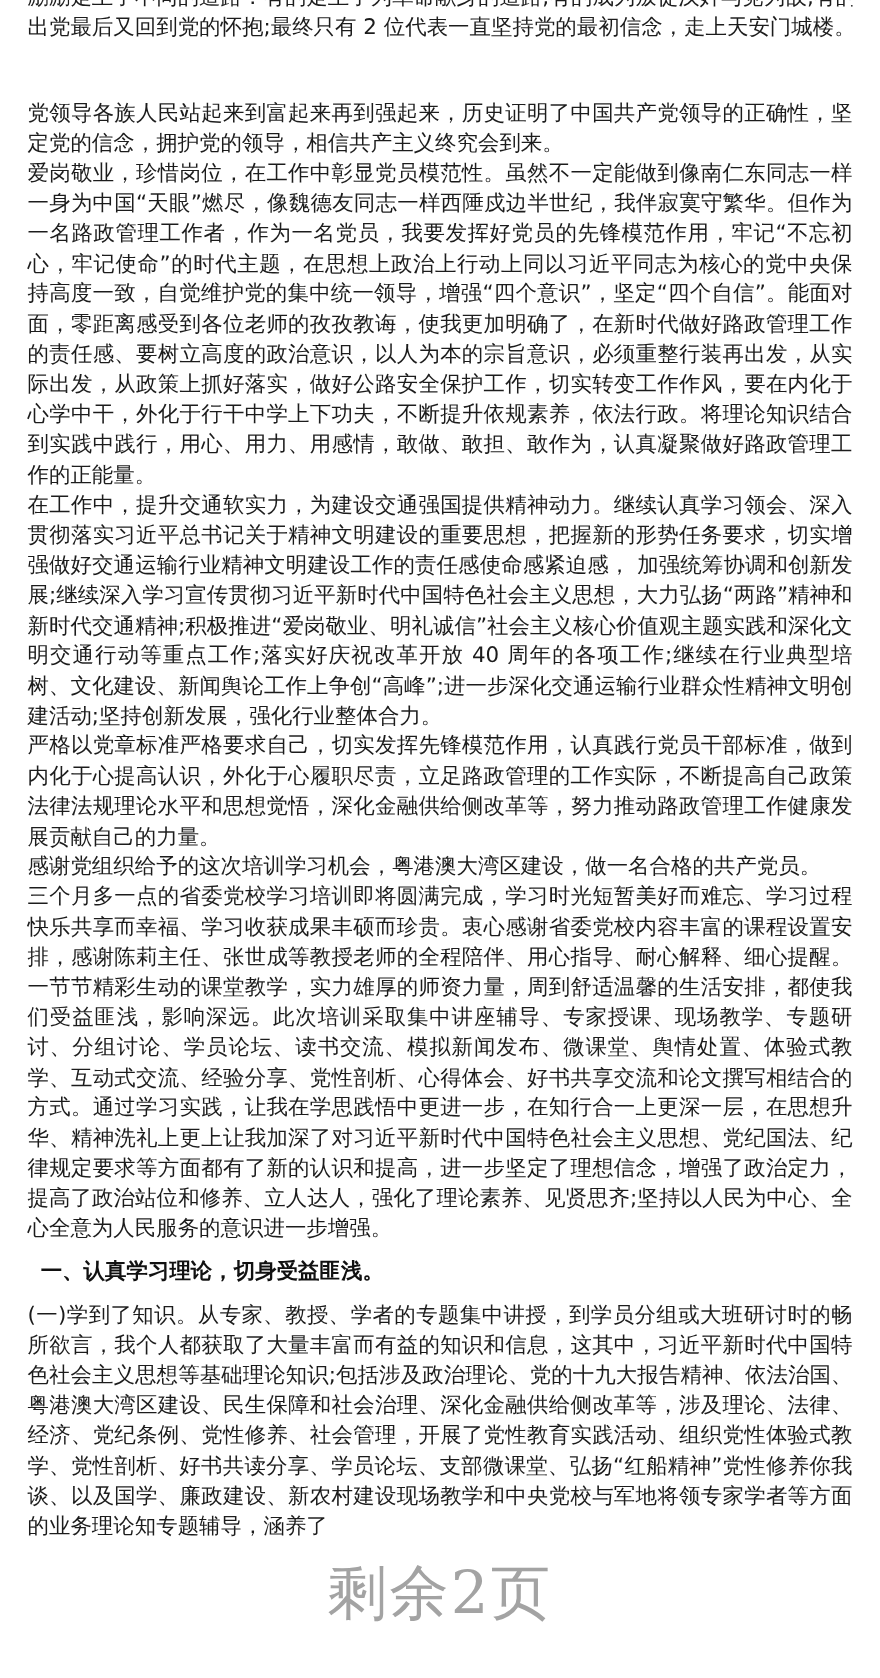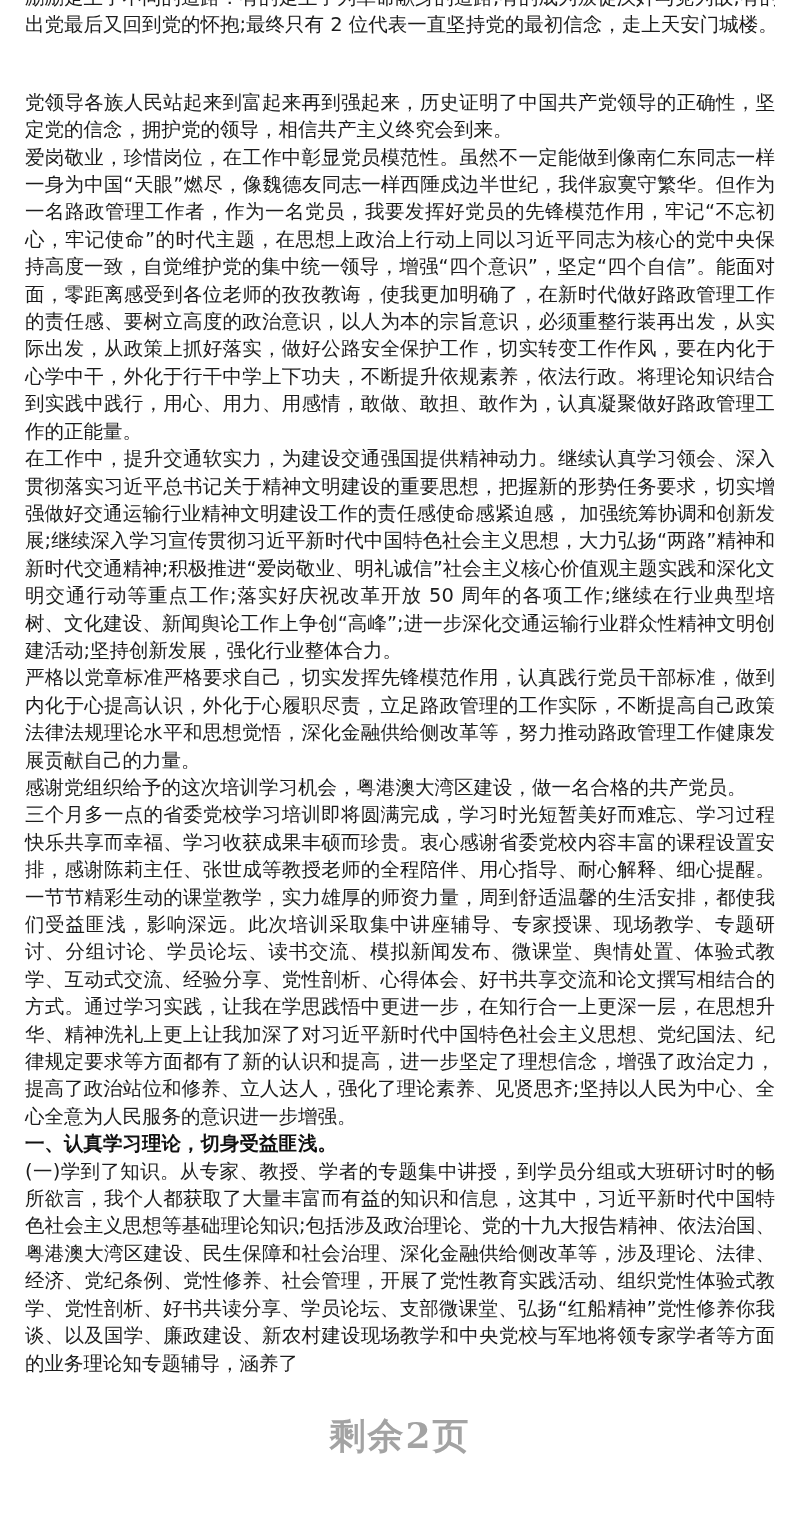--- a/index.html
+++ b/index.html
@@ -35,59 +35,59 @@
     overflow: hidden;
   }
   .para.single-line {
     white-space: nowrap;
     overflow: hidden;
   }
   .page-gap {
     height: 50px;
   }
   .section-heading {
-    margin: 0;
+    margin: 12px;
     font-size: 19.5px;
     line-height: 27.4px;
     font-weight: 700;
     color: #111111;
   }
   .preview-footer {
     position: absolute;
     top: 1412px;
     left: 0;
     right: 0;
     display: flex;
     justify-content: center;
     align-items: baseline;
     gap: 59px;
     font-family: "DejaVu Serif", "Liberation Serif", serif;
-    font-weight: 700;
-    font-size: 36px;
+    font-weight: 400;
+    font-size: 54px;
     letter-spacing: 2px;
     color: #a3a3a3;
   }
 </style>
 </head>
 <body>
 
 <div class="page">
   <div class="text-col">
 
     <p class="para clipped-first">励励走上了不同的道路：有的走上了为革命献身的道路;有的成为叛徒汉奸与党为敌;有的脱离</p>
 
     <p class="para single-line">出党最后又回到党的怀抱;最终只有 2 位代表一直坚持党的最初信念，走上天安门城楼。从</p>
 
     <div class="page-gap"></div>
 
     <p class="para">党领导各族人民站起来到富起来再到强起来，历史证明了中国共产党领导的正确性，坚定党的信念，拥护党的领导，相信共产主义终究会到来。</p>
 
     <p class="para">爱岗敬业，珍惜岗位，在工作中彰显党员模范性。虽然不一定能做到像南仁东同志一样一身为中国“天眼”燃尽，像魏德友同志一样西陲戍边半世纪，我伴寂寞守繁华。但作为一名路政管理工作者，作为一名党员，我要发挥好党员的先锋模范作用，牢记“不忘初心，牢记使命”的时代主题，在思想上政治上行动上同以习近平同志为核心的党中央保持高度一致，自觉维护党的集中统一领导，增强“四个意识”，坚定“四个自信”。能面对面，零距离感受到各位老师的孜孜教诲，使我更加明确了，在新时代做好路政管理工作的责任感、要树立高度的政治意识，以人为本的宗旨意识，必须重整行装再出发，从实际出发，从政策上抓好落实，做好公路安全保护工作，切实转变工作作风，要在内化于心学中干，外化于行干中学上下功夫，不断提升依规素养，依法行政。将理论知识结合到实践中践行，用心、用力、用感情，敢做、敢担、敢作为，认真凝聚做好路政管理工作的正能量。</p>
 
-    <p class="para">在工作中，提升交通软实力，为建设交通强国提供精神动力。继续认真学习领会、深入贯彻落实习近平总书记关于精神文明建设的重要思想，把握新的形势任务要求，切实增强做好交通运输行业精神文明建设工作的责任感使命感紧迫感， 加强统筹协调和创新发展;继续深入学习宣传贯彻习近平新时代中国特色社会主义思想，大力弘扬“两路”精神和新时代交通精神;积极推进“爱岗敬业、明礼诚信”社会主义核心价值观主题实践和深化文明交通行动等重点工作;落实好庆祝改革开放 50 周年的各项工作;继续在行业典型培树、文化建设、新闻舆论工作上争创“高峰”;进一步深化交通运输行业群众性精神文明创建活动;坚持创新发展，强化行业整体合力。</p>
+    <p class="para">在工作中，提升交通软实力，为建设交通强国提供精神动力。继续认真学习领会、深入贯彻落实习近平总书记关于精神文明建设的重要思想，把握新的形势任务要求，切实增强做好交通运输行业精神文明建设工作的责任感使命感紧迫感， 加强统筹协调和创新发展;继续深入学习宣传贯彻习近平新时代中国特色社会主义思想，大力弘扬“两路”精神和新时代交通精神;积极推进“爱岗敬业、明礼诚信”社会主义核心价值观主题实践和深化文明交通行动等重点工作;落实好庆祝改革开放 40 周年的各项工作;继续在行业典型培树、文化建设、新闻舆论工作上争创“高峰”;进一步深化交通运输行业群众性精神文明创建活动;坚持创新发展，强化行业整体合力。</p>
 
     <p class="para">严格以党章标准严格要求自己，切实发挥先锋模范作用，认真践行党员干部标准，做到内化于心提高认识，外化于心履职尽责，立足路政管理的工作实际，不断提高自己政策法律法规理论水平和思想觉悟，深化金融供给侧改革等，努力推动路政管理工作健康发展贡献自己的力量。</p>
 
     <p class="para">感谢党组织给予的这次培训学习机会，粤港澳大湾区建设，做一名合格的共产党员。</p>
 
     <p class="para">三个月多一点的省委党校学习培训即将圆满完成，学习时光短暂美好而难忘、学习过程快乐共享而幸福、学习收获成果丰硕而珍贵。衷心感谢省委党校内容丰富的课程设置安排，感谢陈莉主任、张世成等教授老师的全程陪伴、用心指导、耐心解释、细心提醒。一节节精彩生动的课堂教学，实力雄厚的师资力量，周到舒适温馨的生活安排，都使我们受益匪浅，影响深远。此次培训采取集中讲座辅导、专家授课、现场教学、专题研讨、分组讨论、学员论坛、读书交流、模拟新闻发布、微课堂、舆情处置、体验式教学、互动式交流、经验分享、党性剖析、心得体会、好书共享交流和论文撰写相结合的方式。通过学习实践，让我在学思践悟中更进一步，在知行合一上更深一层，在思想升华、精神洗礼上更上让我加深了对习近平新时代中国特色社会主义思想、党纪国法、纪律规定要求等方面都有了新的认识和提高，进一步坚定了理想信念，增强了政治定力，提高了政治站位和修养、立人达人，强化了理论素养、见贤思齐;坚持以人民为中心、全心全意为人民服务的意识进一步增强。</p>
 
     <h3 class="section-heading">一、认真学习理论，切身受益匪浅。</h3>
 
     <p class="para">(一)学到了知识。从专家、教授、学者的专题集中讲授，到学员分组或大班研讨时的畅所欲言，我个人都获取了大量丰富而有益的知识和信息，这其中，习近平新时代中国特色社会主义思想等基础理论知识;包括涉及政治理论、党的十九大报告精神、依法治国、粤港澳大湾区建设、民生保障和社会治理、深化金融供给侧改革等，涉及理论、法律、经济、党纪条例、党性修养、社会管理，开展了党性教育实践活动、组织党性体验式教学、党性剖析、好书共读分享、学员论坛、支部微课堂、弘扬“红船精神”党性修养你我谈、以及国学、廉政建设、新农村建设现场教学和中央党校与军地将领专家学者等方面的业务理论知专题辅导，涵养了</p>

